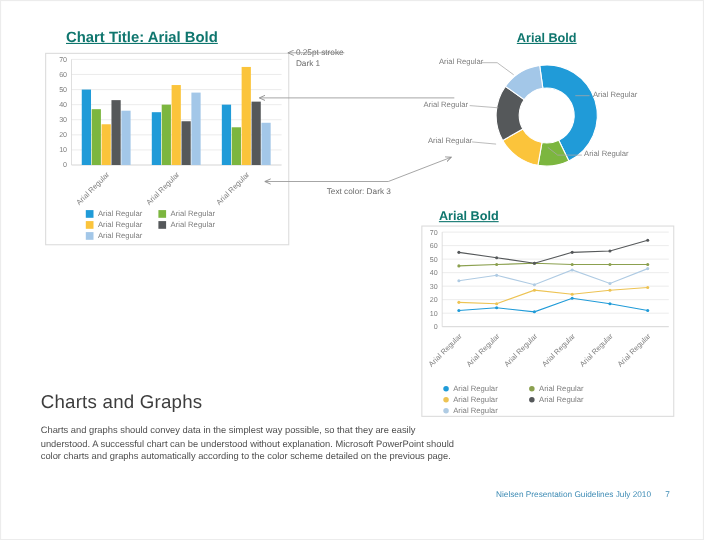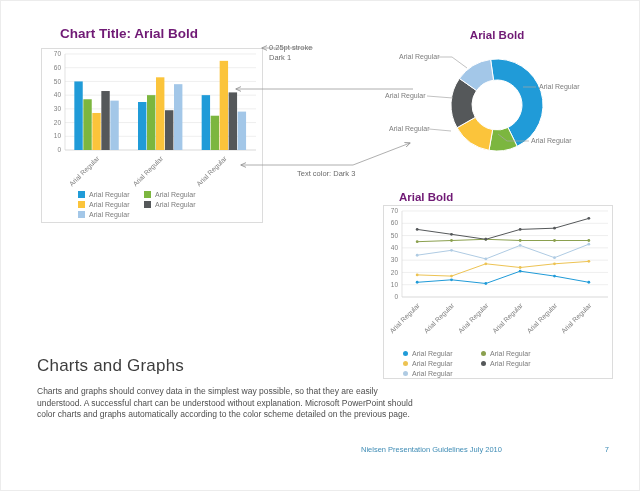--- a/index.html
+++ b/index.html
@@ -1,41 +1,41 @@
 <!DOCTYPE html>
 <html><head>
 <meta charset="utf-8">
 <style>
   * { margin:0; padding:0; box-sizing:border-box; }
   html,body { background:#fff; }
   body { font-family:"Liberation Sans", sans-serif; }
   .page { position:relative; width:640px; height:491px; background:#fff; overflow:hidden;
           border:1px solid #ececec; }
   .abs { position:absolute; }
-  .chart-title { color:#701a75; font-weight:bold; }
+  .chart-title { color:#0f766e; font-weight:bold;text-decoration:underline; }
   .bar-title { left:59px; top:25px; font-size:13.5px; }
   .donut-title { left:446px; top:28px; width:100px; text-align:center; font-size:11.5px; }
   .line-title { left:398px; top:190px; font-size:11.5px; }
   .chart-box { border:1px solid #dcdcdc; background:#fff; }
   .bar-box { left:40px; top:47px; width:222px; height:175px; }
   .line-box { left:382px; top:204px; width:230px; height:174px; }
   .annotation { font-size:7.5px; line-height:9.5px; color:#6b6b6b; white-space:pre-line;margin-top:16px; }
   .ann-stroke { left:268px; top:26px; }
   .ann-fill { left:284px; top:63px; }
   .ann-text { left:296px; top:152px; }
   .donut-label { font-size:7px; color:#7c7c7c; white-space:nowrap; }
   .legend { display:grid; row-gap:1px; font-size:7px; color:#7c7c7c; }
   .bar-legend { left:77px; top:189px; grid-template-columns:66px 92px; }
   .line-legend { left:402px; top:348px; grid-template-columns:78px 96px; }
   .legend-item { display:flex; align-items:center; gap:4px; height:9px; }
   .legend-swatch { width:7px; height:7px; flex:0 0 auto; }
   .legend-swatch.dot { width:5px; height:5px; border-radius:50%; }
   .heading { left:36px; top:355px; font-size:17px; color:#3d3d3d; letter-spacing:0.2px; }
   .body-text { left:36px; top:385px; width:376px; font-size:8.5px; line-height:11.5px; color:#4e4e4e; }
-  .footer { left:360px; top:444px; width:248px; display:flex; justify-content:space-between;
+  .footer { left:360px; top:444px; width:248px; display:flex; justify-content:flex-end;
             gap:13px; font-size:7.5px; color:#3F8CB5; }
   svg text { font-family:"Liberation Sans", sans-serif; }
   .overlay { left:0; top:0; pointer-events:none; }
 </style>
 </head>
 <body>
 
 <div class="page">
 
   <div class="abs chart-title bar-title">Chart Title: Arial Bold</div>

